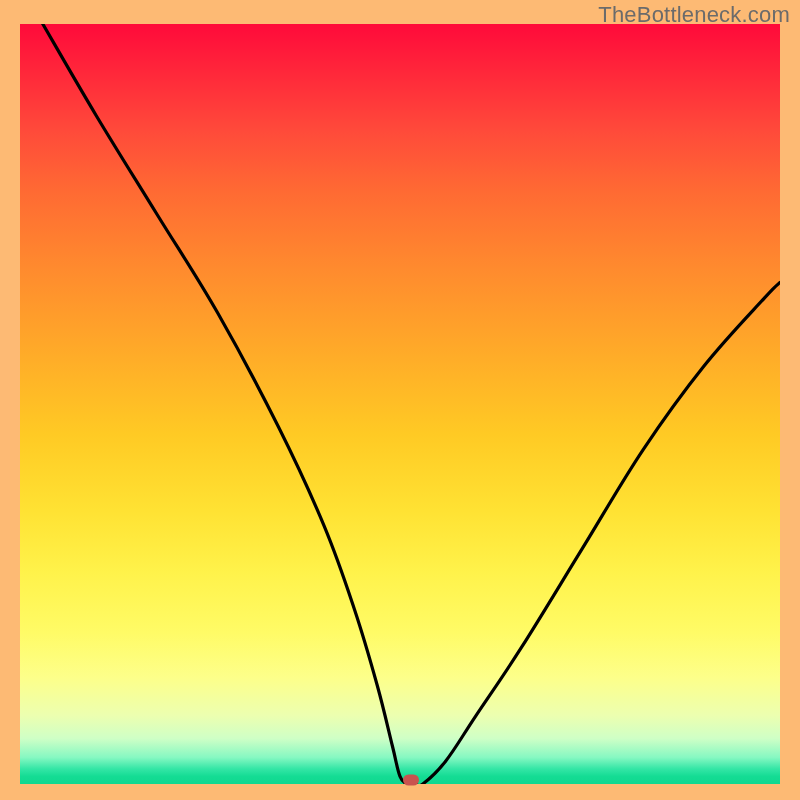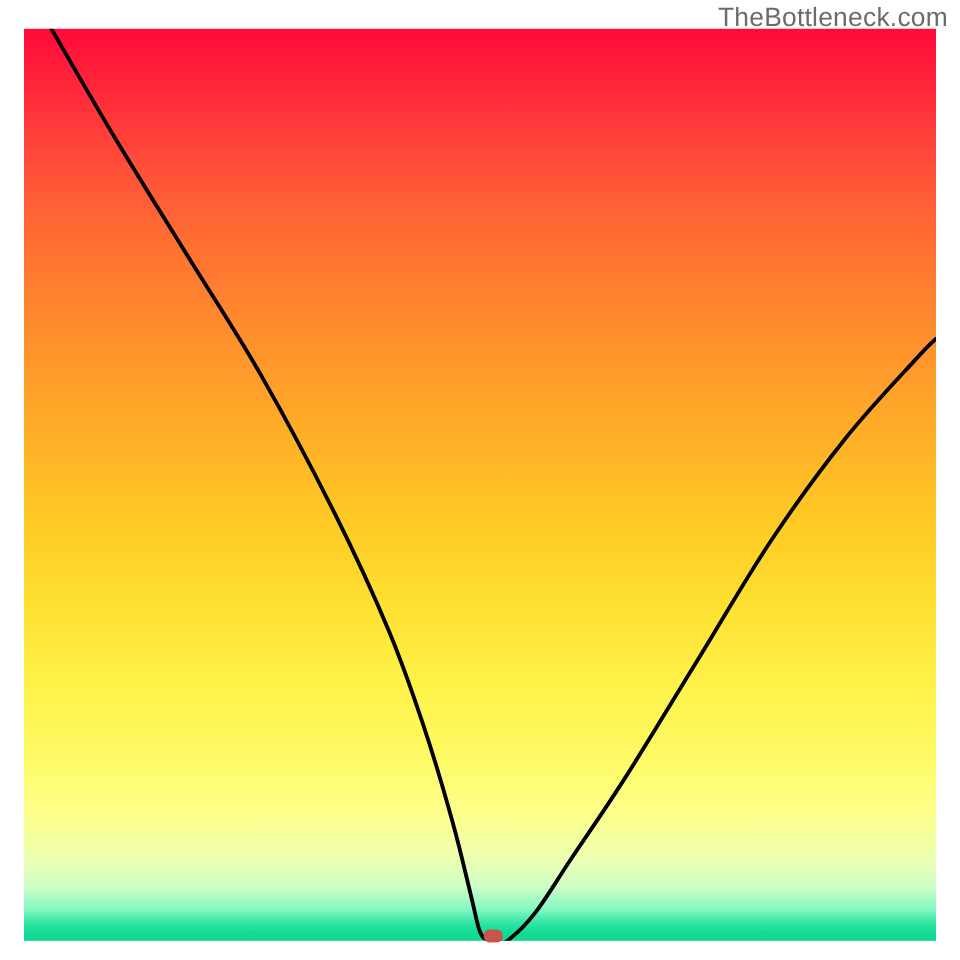--- a/index.html
+++ b/index.html
@@ -8,21 +8,21 @@
     width: 800px;
     height: 800px;
     background: #000;
     font-family: Arial, Helvetica, sans-serif;
     overflow: hidden;
   }
   .frame {
     position: relative;
     width: 800px;
     height: 800px;
-    background: #ffffff;
+    background: #fdba74;
   }
   .watermark {
     position: absolute;
     top: 2px;
     right: 10px;
     color: #6b6b6b;
     font-size: 22px;
     font-weight: 500;
     letter-spacing: 0.2px;
     z-index: 5;

